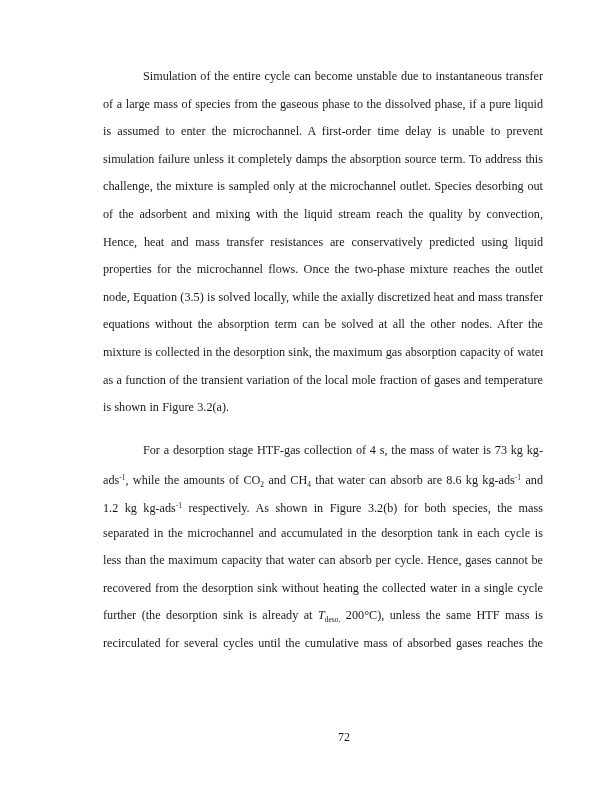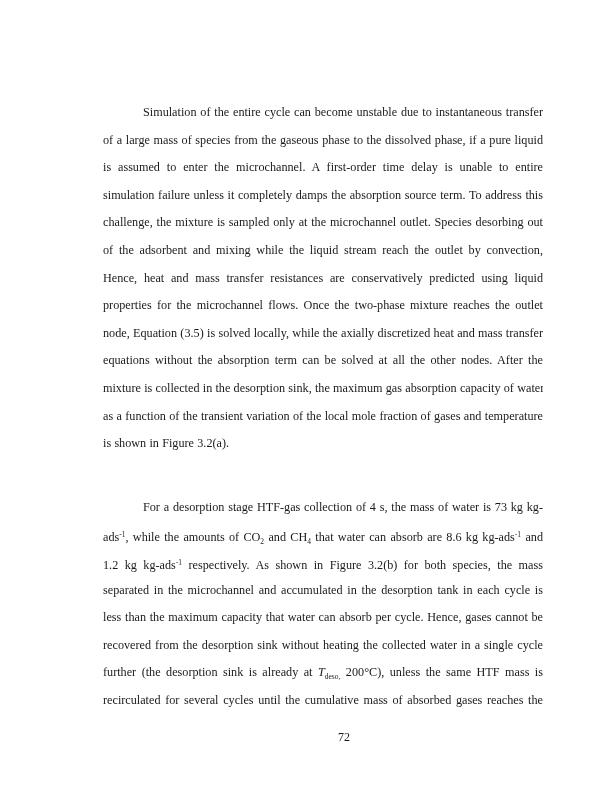--- a/index.html
+++ b/index.html
@@ -24,21 +24,21 @@
   .line {
     height: 27.6px;
     line-height: 27.6px;
     font-size: 12.2px;
     text-align: justify;
     text-align-last: justify;
     overflow: hidden;
     white-space: nowrap;
     word-spacing: 0.2px;
   }
-  .line.indent { padding-left: 40px; margin-top: 36px; }
+  .line.indent { padding-left: 40px; }
   .line.nojust { text-align: center; text-align-last: left; }
   .sup { font-size: 7.5px; vertical-align: 4px; }
   .sub { font-size: 7.5px; vertical-align: -2.5px; }
   .i { font-style: italic; }
   .page-number {
     position: absolute;
     top: 730px;
     left: 344px;
     transform: translateX(-50%);
     font-size: 12px;
@@ -46,24 +46,24 @@
   }
 </style>
 </head>
 <body>
 
 <div class="page">
   <div class="text-block">
       <div class="para">
         <div class="line indent"><span>Simulation of the entire cycle can become unstable due to instantaneous transfer</span></div>
         <div class="line"><span>of a large mass of species from the gaseous phase to the dissolved phase, if a pure liquid</span></div>
-        <div class="line"><span>is assumed to enter the microchannel. A first-order time delay is unable to entire</span></div>
+        <div class="line"><span>is assumed to enter the microchannel. A first-order time delay is unable to prevent</span></div>
         <div class="line"><span>simulation failure unless it completely damps the absorption source term. To address this</span></div>
         <div class="line"><span>challenge, the mixture is sampled only at the microchannel outlet. Species desorbing out</span></div>
-        <div class="line"><span>of the adsorbent and mixing while the liquid stream reach the outlet by convection,</span></div>
+        <div class="line"><span>of the adsorbent and mixing with the liquid stream reach the quality by convection,</span></div>
         <div class="line"><span>Hence, heat and mass transfer resistances are conservatively predicted using liquid</span></div>
         <div class="line"><span>properties for the microchannel flows. Once the two-phase mixture reaches the outlet</span></div>
         <div class="line"><span>node, Equation (3.5) is solved locally, while the axially discretized heat and mass transfer</span></div>
         <div class="line"><span>equations without the absorption term can be solved at all the other nodes. After the</span></div>
         <div class="line"><span>mixture is collected in the desorption sink, the maximum gas absorption capacity of water</span></div>
         <div class="line"><span>as a function of the transient variation of the local mole fraction of gases and temperature</span></div>
         <div class="line nojust"><span>is shown in Figure 3.2(a).</span></div>
       </div>
       <div class="para">
         <div class="line indent"><span>For a desorption stage HTF-gas collection of 4 s, the mass of water is 73 kg kg-</span></div>

